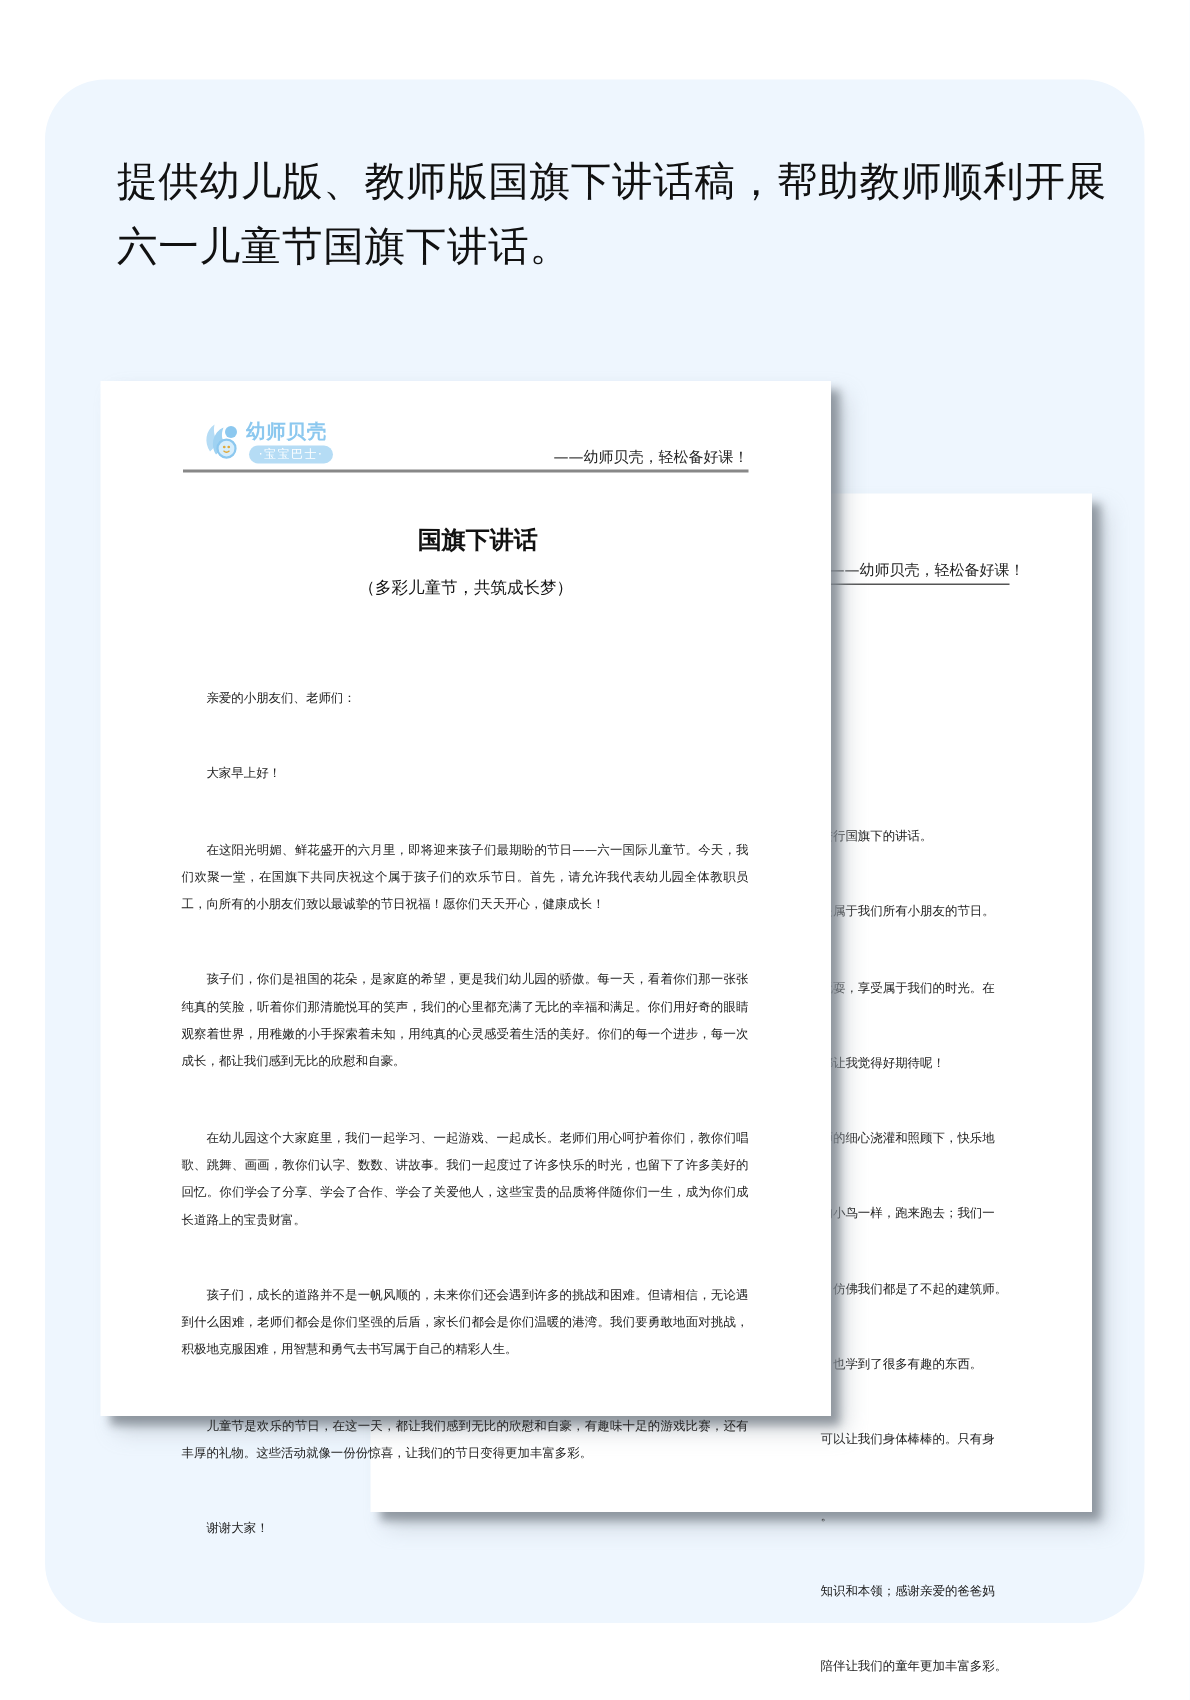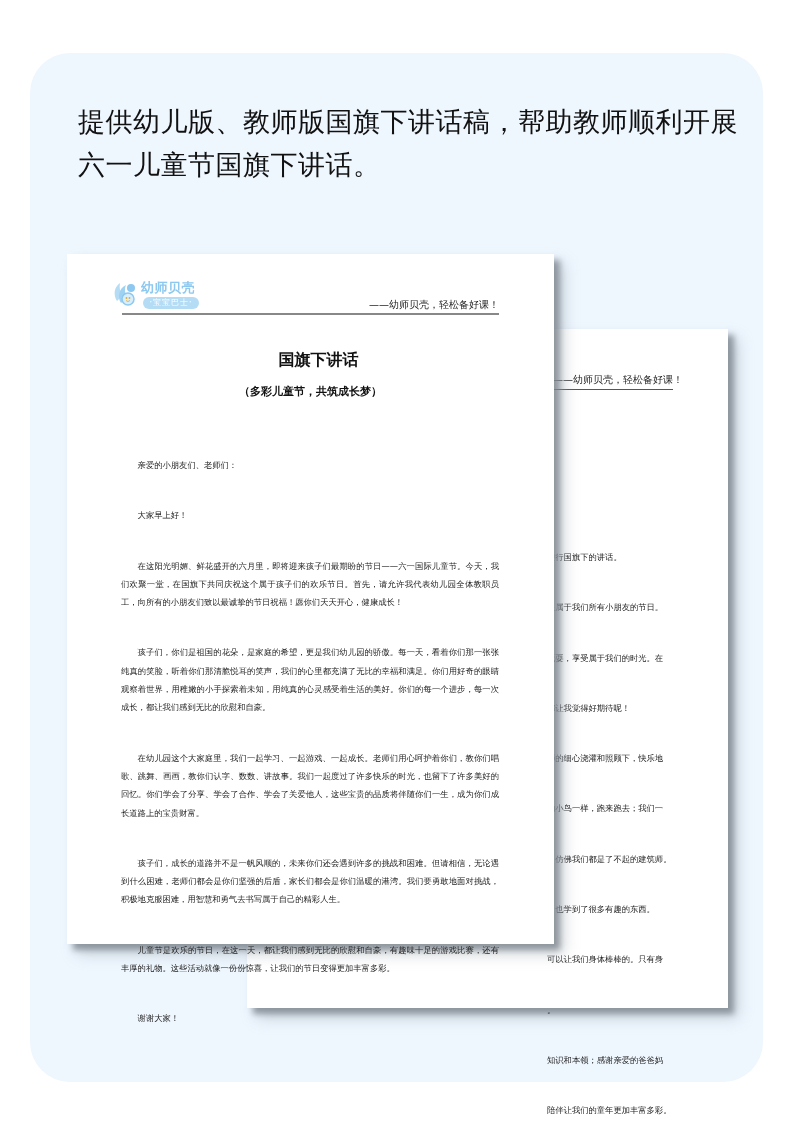--- a/index.html
+++ b/index.html
@@ -16,21 +16,21 @@
       font-size: 27px; line-height: 43px; color: #111111; letter-spacing: 0.5px;
     }
     .page {
       position: absolute; background: #ffffff;
       box-shadow: 6px 6px 6px rgba(120,128,138,0.75), 10px 10px 14px rgba(160,168,178,0.45);
     }
     .page.back { left: 247px; top: 329px; width: 481px; height: 679px; }
     .page.front { left: 67px; top: 254px; width: 487px; height: 690px; z-index: 2; }
 
     .logo {
-      position: absolute; left: 40px; top: 23px; width: 100px; height: 36px; text-decoration: underline;
+      position: absolute; left: 63px; top: 23px; width: 100px; height: 36px; text-decoration: underline;
     }
     .logo .shell {
       position: absolute; left: 4px; top: 2px; width: 30px; height: 30px;
     }
     .logo .brand {
       position: absolute; left: 34px; top: 2px; font-size: 13px; font-weight: bold;
       color: #8cc8ef; letter-spacing: 0.5px;
     }
     .logo .pill {
       position: absolute; left: 36px; top: 20px; width: 56px; height: 12px;
@@ -45,21 +45,21 @@
     }
     .back .slogan { left: 306px; right: auto; top: 44px; }
     .back .rule { left: 306px; right: 55px; top: 60px; height: 1px; background: #555; }
 
     .doc-title {
       position: absolute; left: 16px; right: 0; top: 96px; text-align: center;
       font-size: 16px; font-weight: bold; color: #111;
     }
     .doc-subtitle {
       position: absolute; left: 0; right: 0; top: 130px; text-align: center;
-      font-size: 11px; font-weight: bold; color: #111;
+      font-size: 11px; font-weight: normal; color: #111;
     }
     .body-text {
       position: absolute; left: 54px; top: 170px; width: 378px;
       font-size: 8.3px; line-height: 18.3px; color: #222; text-align: justify;
     }
     .body-text p { text-indent: 2em; margin-top: 32px; }
     .back .body-text {
       left: 300px; top: 187px; width: 134px; text-align: left;
       font-size: 8.3px; line-height: 18.3px;
     }

